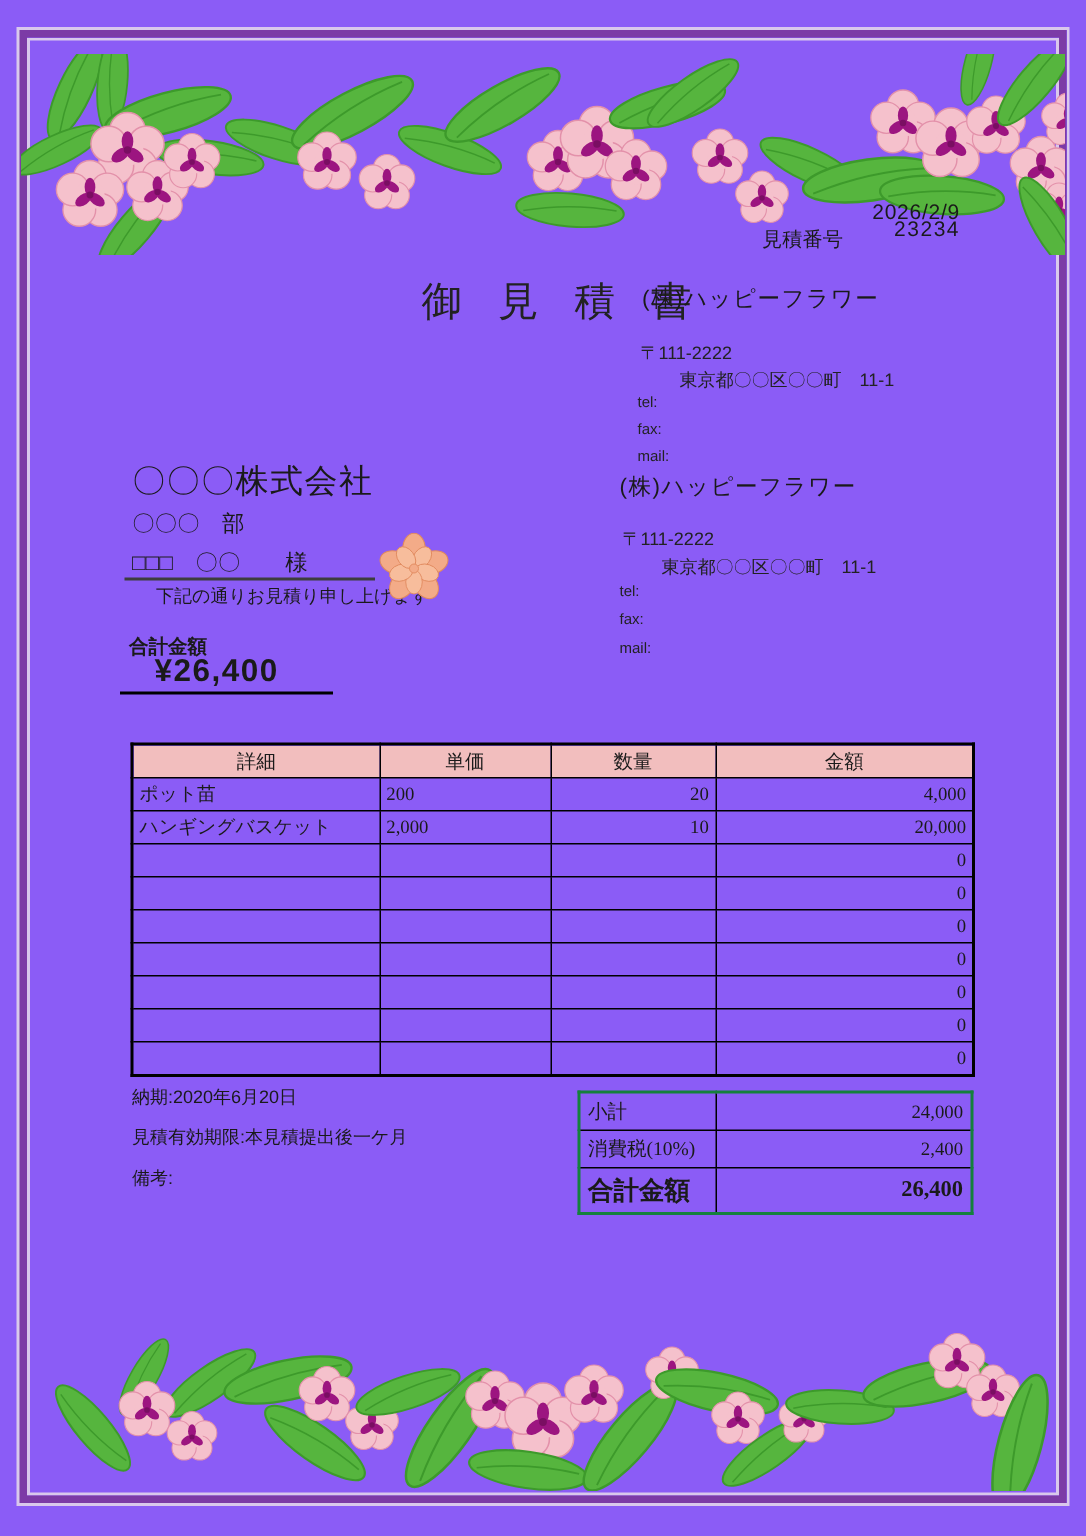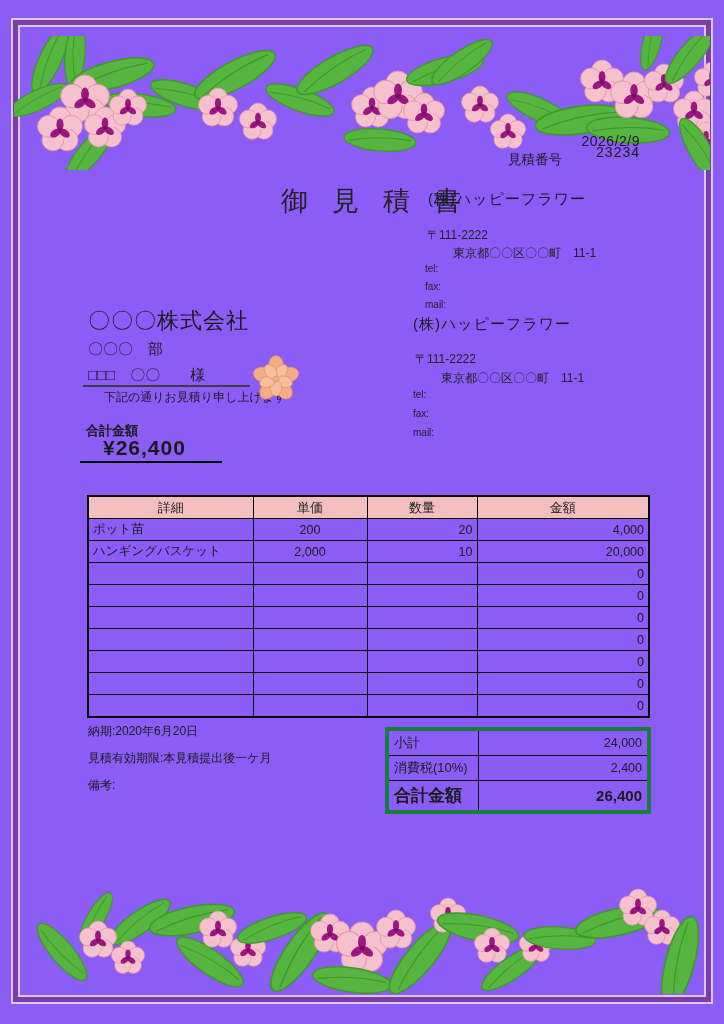--- a/index.html
+++ b/index.html
@@ -28,32 +28,32 @@
   .cust-company{left:88px;top:306px;font-size:22px;font-weight:500;letter-spacing:1px;}
   .cust-dept{left:88px;top:340px;font-size:15px;}
   .cust-person{left:88px;top:366px;font-size:15px;}
   .cust-person .honorific{margin-left:30px;}
   .cust-line{left:83px;top:385px;width:167px;height:2px;background:#3d3d3d;}
   .greeting{left:104px;top:389px;font-size:12px;}
   .total-label{left:86px;top:422px;font-size:13px;font-weight:600;}
   .total-amount{left:103px;top:436px;font-size:21px;font-weight:700;letter-spacing:1px;}
   .total-line{left:80px;top:461px;width:142px;height:2px;background:#000;}
   
-  table{border-collapse:collapse;table-layout:fixed;}
+  table{border-collapse:collapse;table-layout:fixed;font-family:Liberation Serif, serif;}
   .items{position:absolute;left:87px;top:495px;width:561px;font-size:12.5px;border:2px solid #000;}
   .items th,.items td{border:1px solid #000;padding:1px 4px;height:19px;overflow:hidden;white-space:nowrap;}
   .items th{background:#f2bebe;font-weight:500;text-align:center;font-size:13px;}
   .c-detail{text-align:left;margin-left:24px;}
-  .c-price{text-align:center;}
+  .c-price{text-align:left;}
   .c-qty{text-align:right;}
   .c-amount{text-align:right;}
   
   .note{left:88px;font-size:12px;}
   
-  .totals{position:absolute;left:385px;top:727px;width:262px;border:4px solid #15803d;font-size:12.5px;}
+  .totals{position:absolute;left:385px;top:727px;width:262px;border:2px solid #15803d;font-size:12.5px;}
   .totals td{border:1px solid #000;padding:1px 5px;overflow:hidden;white-space:nowrap;}
   .totals .t-label{text-align:left;font-size:13px;}
   .totals .t-value{text-align:right;}
   .totals tr.small td{height:22px;}
   .totals tr.grand td{height:27px;}
   .totals tr.grand .t-label{font-size:17px;font-weight:700;}
   .totals tr.grand .t-value{font-size:15px;font-weight:700;}
 </style>
 </head>
 <body>

